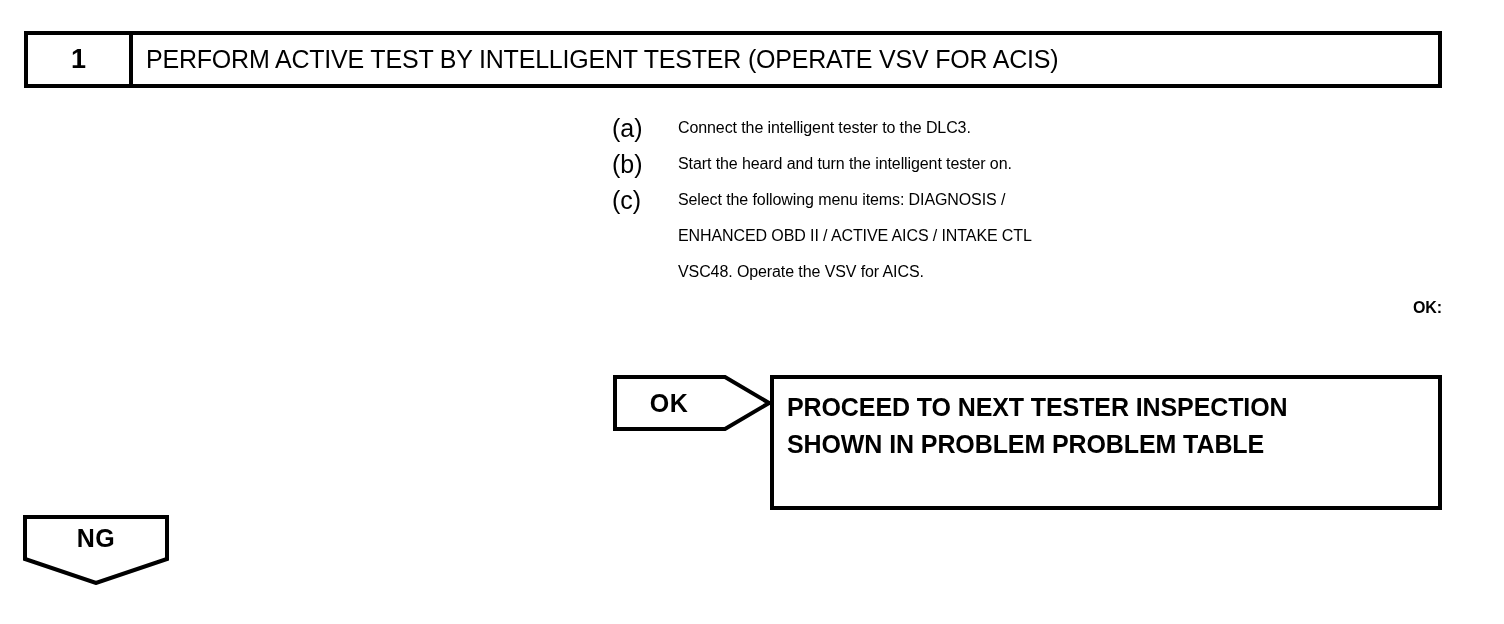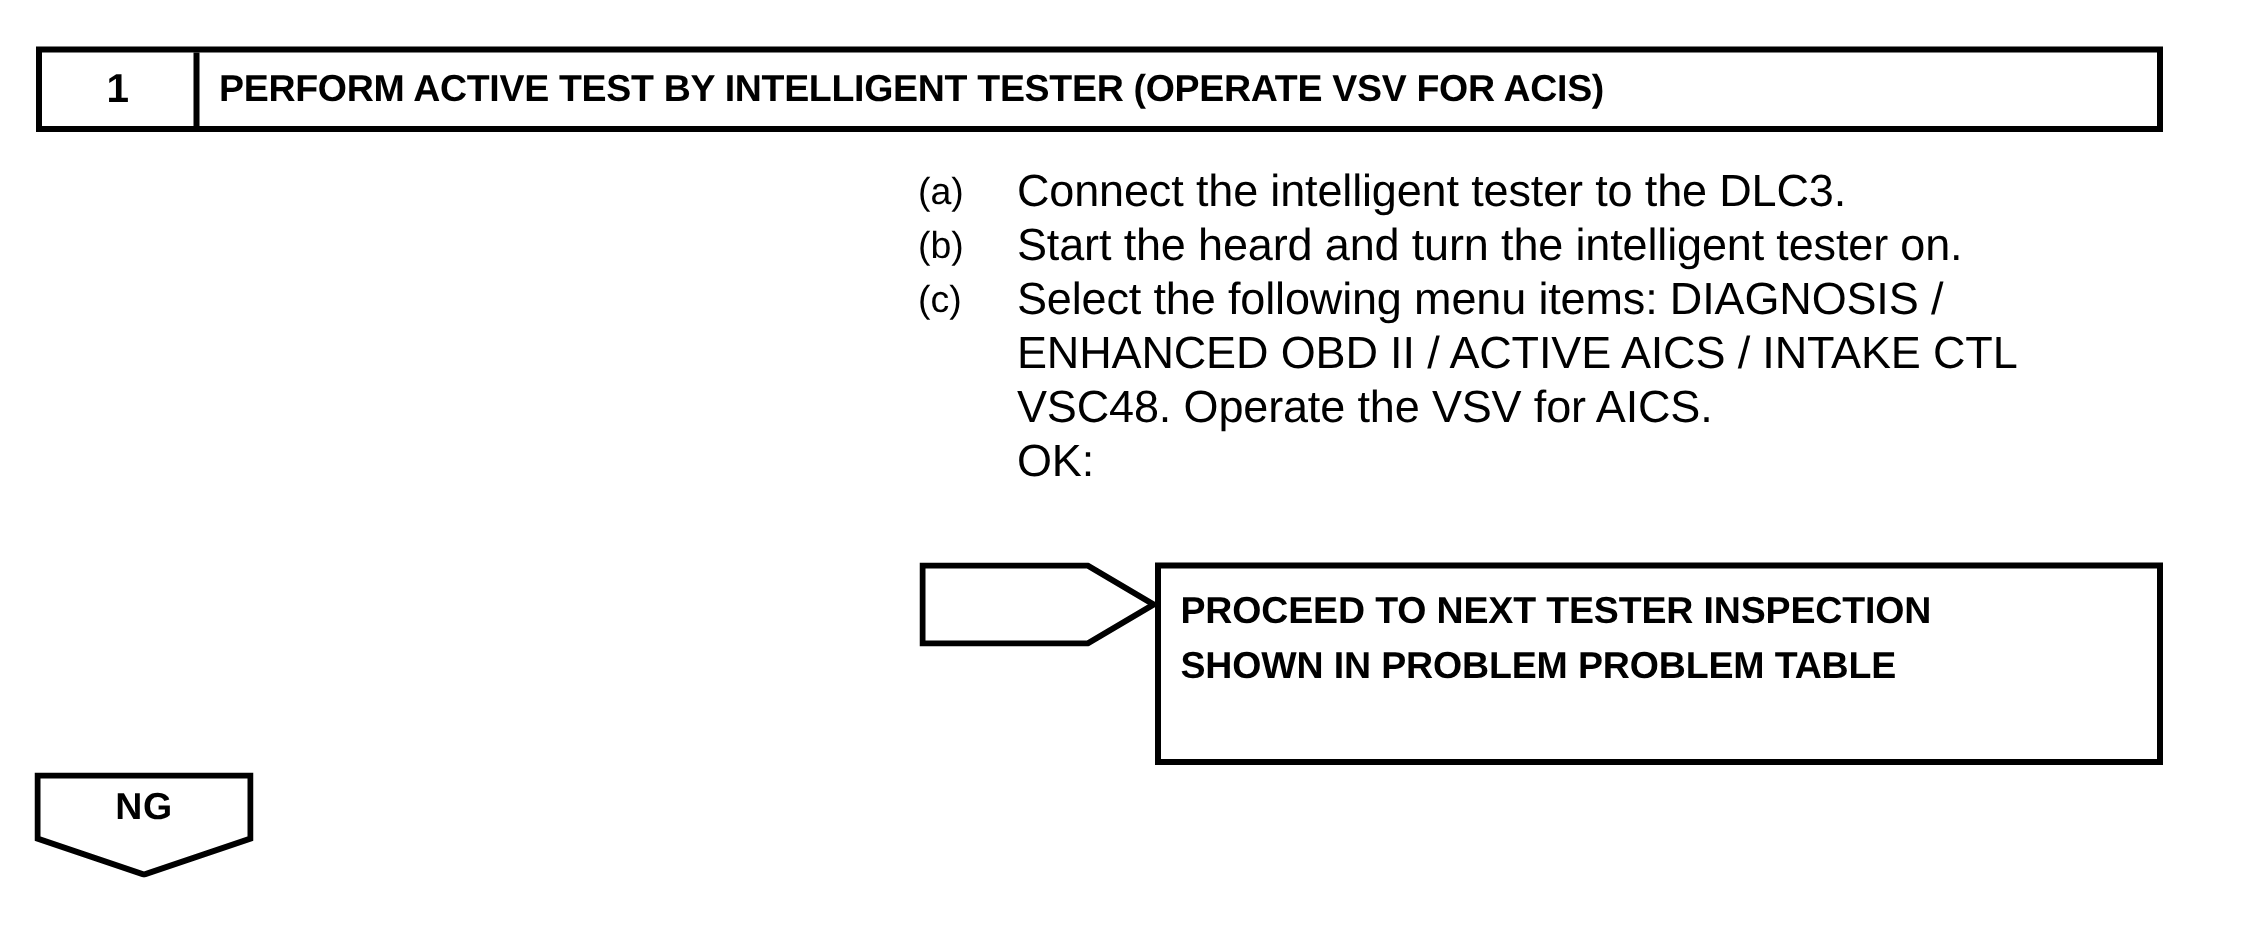--- a/index.html
+++ b/index.html
@@ -50,21 +50,21 @@
   }
   .step-title-cell {
     flex: 1 1 auto;
     display: flex;
     align-items: center;
     padding-left: 13px;
     box-sizing: border-box;
   }
   .step-title-text {
     font-size: 25px;
-    font-weight: bold;
+    font-weight: normal;
     line-height: 1;
     letter-spacing: -0.2px;
     white-space: nowrap;
   }
 
   
   .procedure-block {
     position: absolute;
     left: 612px;
     top: 110px;
@@ -78,30 +78,31 @@
   }
   .proc-marker {
     width: 66px;
     flex: 0 0 66px;
     font-size: 25px;
     line-height: 36px;
     white-space: nowrap;
   }
   .proc-text {
     flex: 1 1 auto;
-    font-size: 30px;
+    font-size: 16px;
     line-height: 36px;
     white-space: nowrap;
     letter-spacing: -0.1px;
   }
   .proc-text.cont {
     margin-left: 0;
   }
   .proc-line.ok-label .proc-text {
-    font-weight: normal;
+    font-weight: bold;
+    text-align: right;
   }
   .proc-line.ok-value .proc-text {
     font-weight: bold;
     padding-left: 25px;
   }
 
   
   .ok-arrow {
     position: absolute;
     left: 613px;
@@ -223,20 +224,21 @@
       <span class="proc-text">OK:</span>
     </div>
 
 
   </div>
 
   <div class="ok-arrow">
     <svg viewBox="0 0 158 56" xmlns="http://www.w3.org/2000/svg">
       <polygon points="2,2 112,2 156,28 112,54 2,54" fill="#ffffff" stroke="#000000" stroke-width="4" stroke-linejoin="miter"></polygon>
     </svg>
+    <div class="ok-arrow-text">OK</div>
   </div>
 
   <div class="result-box">
     <div class="result-line">PROCEED TO NEXT TESTER INSPECTION</div>
     <div class="result-line">SHOWN IN PROBLEM PROBLEM TABLE</div>
   </div>
 
   <div class="ng-shape">
     <svg viewBox="0 0 146 70" xmlns="http://www.w3.org/2000/svg">
       <polygon points="2,2 144,2 144,44 73,68 2,44" fill="#ffffff" stroke="#000000" stroke-width="4" stroke-linejoin="miter"></polygon>

